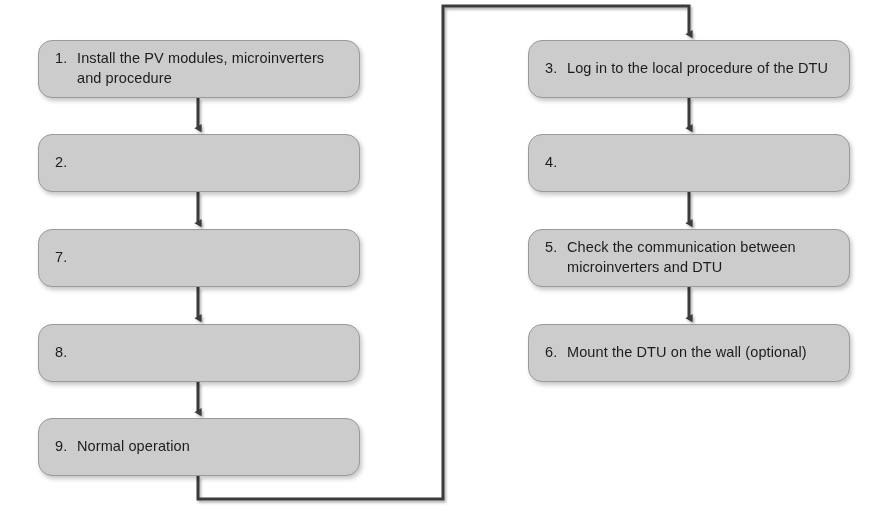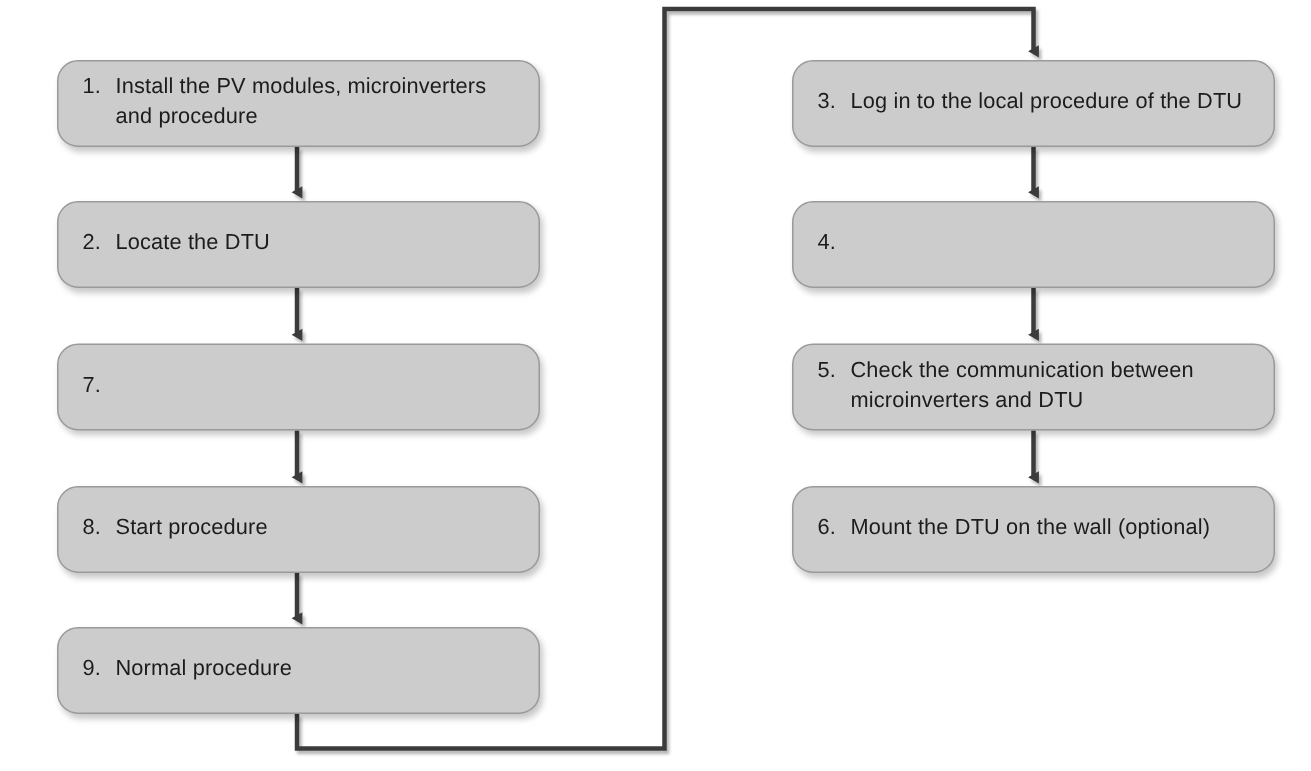--- a/index.html
+++ b/index.html
@@ -91,41 +91,39 @@
     <div class="node-inner">
       <span class="node-num">1.</span>
       <span class="node-label">Install the PV modules, microinverters
 and procedure</span>
     </div>
   </div>
 
   <div class="node col-left" style="top:134px; height:58px;">
     <div class="node-inner">
       <span class="node-num">2.</span>
-      <span class="node-label">Locate the DTU</span>
     </div>
   </div>
 
   <div class="node col-left" style="top:229px; height:58px;">
     <div class="node-inner">
       <span class="node-num">7.</span>
     </div>
   </div>
 
   <div class="node col-left" style="top:324px; height:58px;">
     <div class="node-inner">
       <span class="node-num">8.</span>
-      <span class="node-label">Start procedure</span>
     </div>
   </div>
 
   <div class="node col-left" style="top:418px; height:58px;">
     <div class="node-inner">
       <span class="node-num">9.</span>
-      <span class="node-label">Normal procedure</span>
+      <span class="node-label">Normal operation</span>
     </div>
   </div>
 
   <div class="node col-right" style="top:40px; height:58px;">
     <div class="node-inner">
       <span class="node-num">3.</span>
       <span class="node-label">Log in to the local procedure of the DTU</span>
     </div>
   </div>
 

